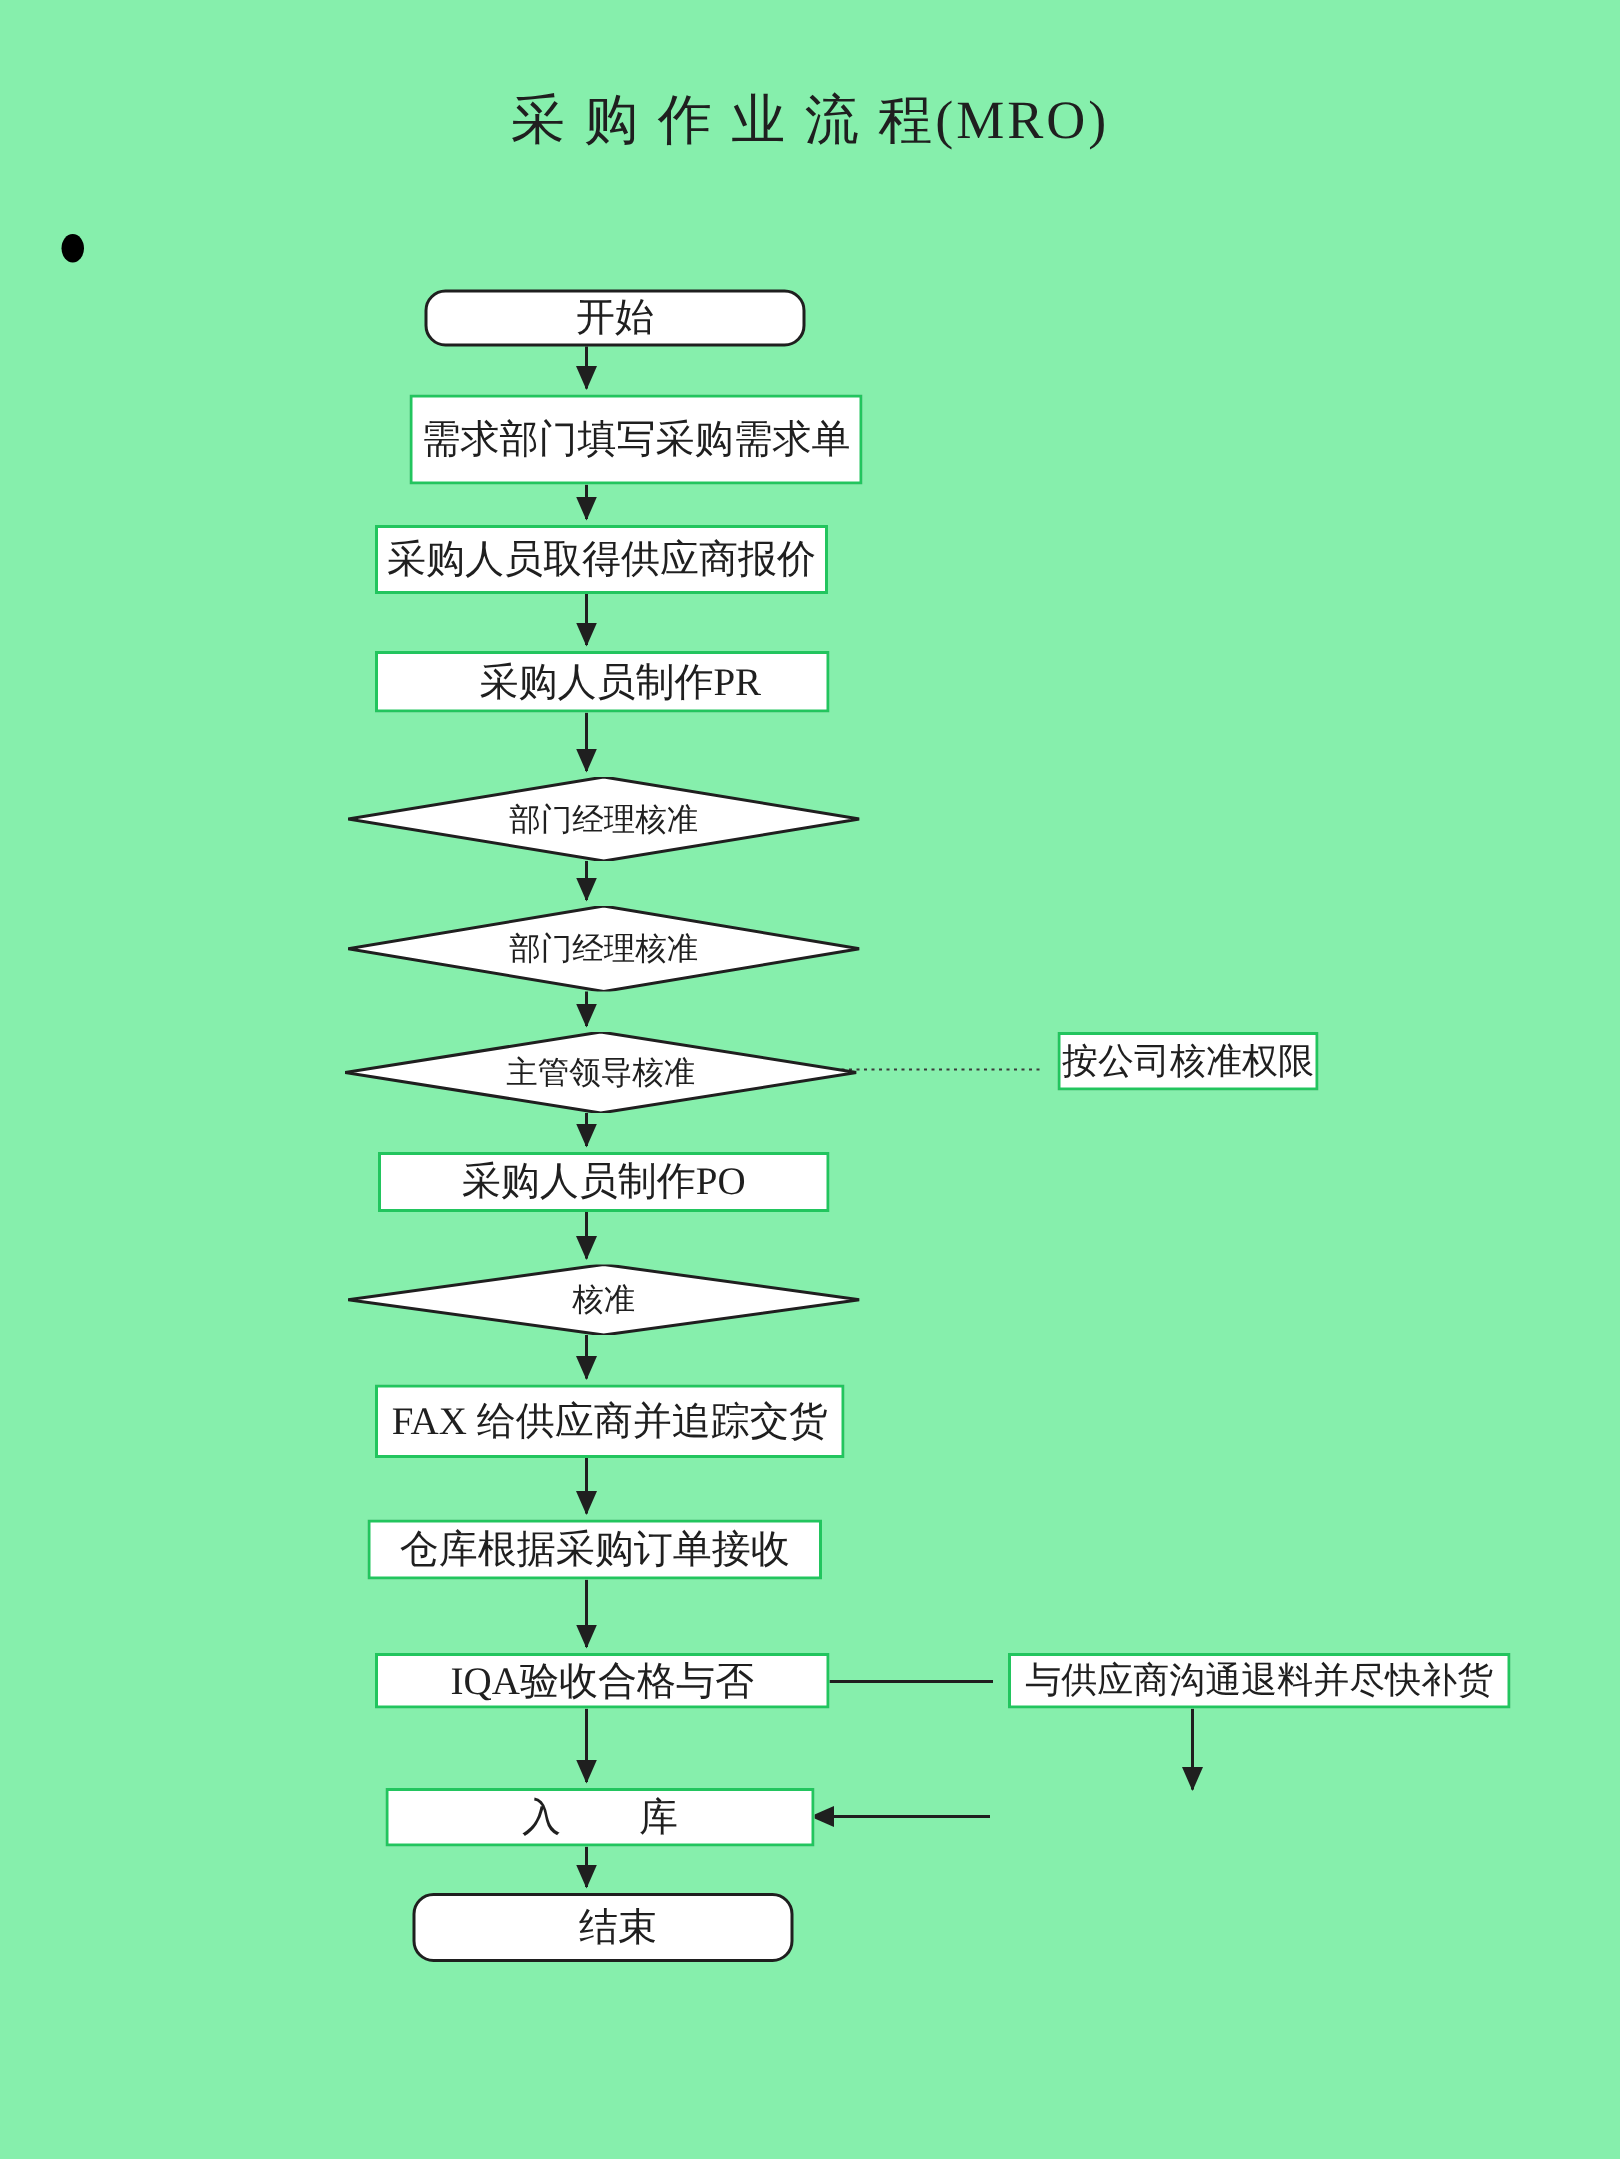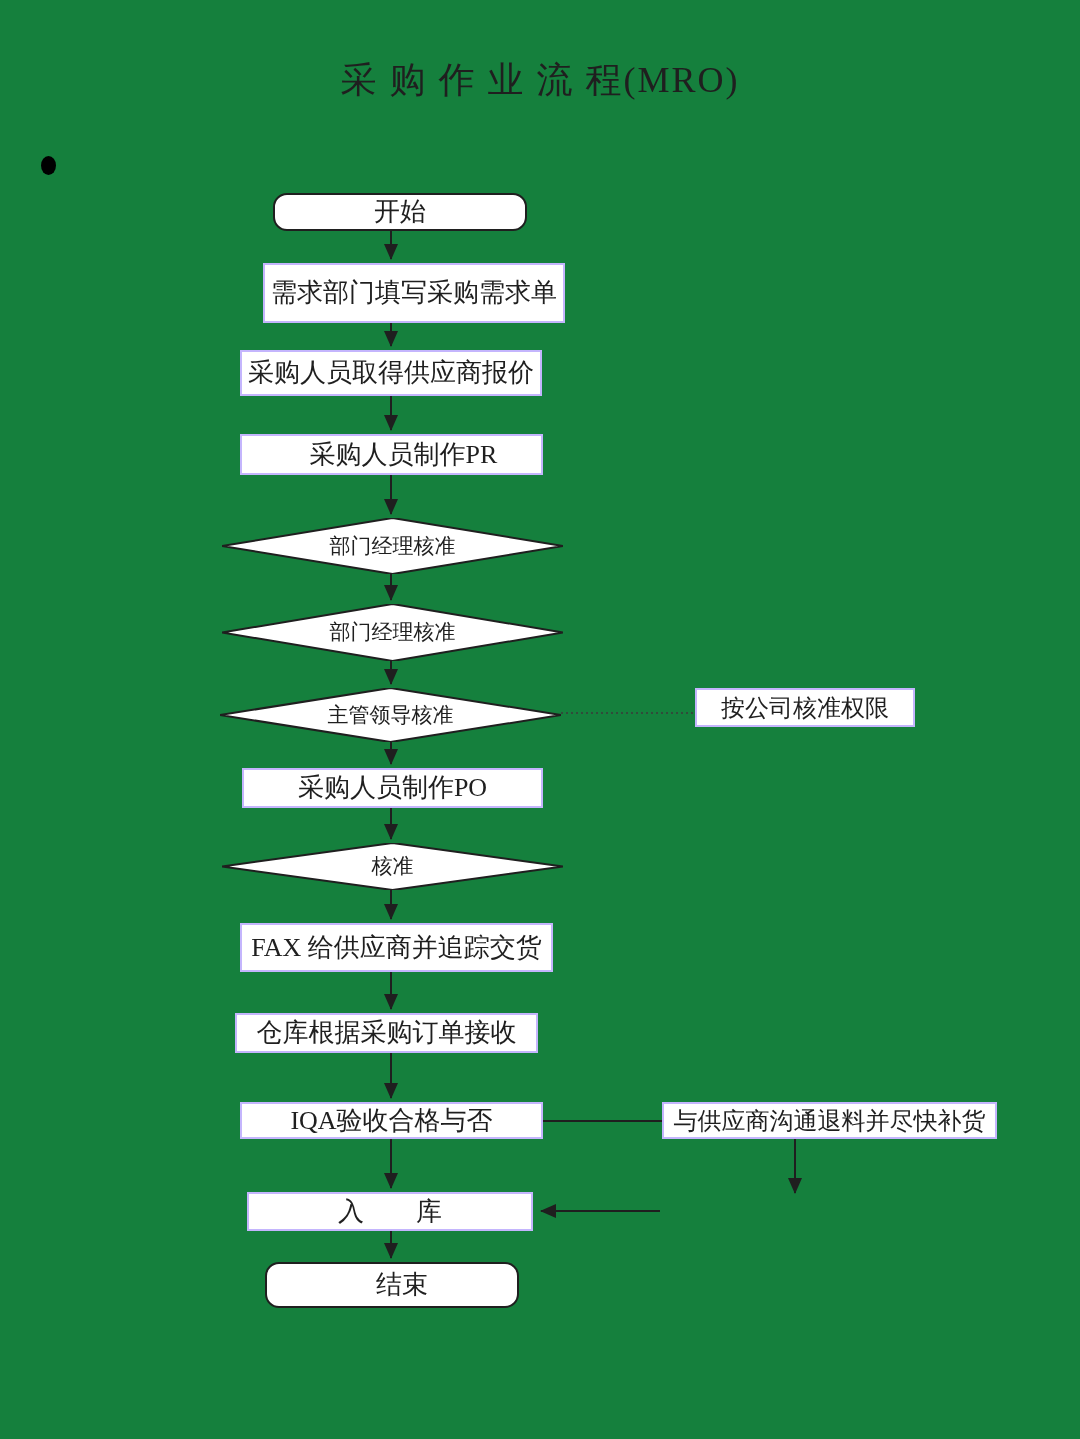--- a/index.html
+++ b/index.html
@@ -4,21 +4,21 @@
 <style>
   html, body {
     margin: 0;
     padding: 0;
     background: #ffffff;
   }
   .page {
     position: relative;
     width: 1080px;
     height: 1439px;
-    background: #15803d;
+    background: #86efac;
     font-family: "Liberation Serif", "DejaVu Serif", serif;
     color: #1f1f1f;
     overflow: hidden;
   }
   .title {
     position: absolute;
     left: 0;
     top: 56px;
     width: 1080px;
     text-align: center;
@@ -43,28 +43,29 @@
   }
   .node {
     position: absolute;
     display: flex;
     align-items: center;
     justify-content: center;
     box-sizing: border-box;
     font-size: 26px;
     line-height: 1;
     text-align: center;
+    margin-left: 10px;
   }
   .node .lbl {
     white-space: pre;
     padding: 0 4px;
   }
   .process {
     background: #ffffff;
-    border: 2px solid #c4b5fd;
+    border: 2px solid #22c55e;
   }
   .terminator {
     background: #ffffff;
     border: 2px solid #1f1f1f;
     border-radius: 14px;
   }
   .diamond {
     background: transparent;
     border: none;
   }
@@ -147,21 +148,21 @@
     <span class="lbl">部门经理核准</span>
   </div>
 
   <div class="node diamond" style="left:220px;top:688px;width:341px;height:54px;">
     <svg class="dshape" viewBox="0 0 200 60" preserveAspectRatio="none">
       <polygon points="0,30 100,0 200,30 100,60" fill="#ffffff" stroke="#1f1f1f" stroke-width="2" vector-effect="non-scaling-stroke"></polygon>
     </svg>
     <span class="lbl">主管领导核准</span>
   </div>
 
-  <div class="node process small" style="left:695px;top:688px;width:220px;height:39px;">
+  <div class="node process small" style="left:695px;top:688px;width:174px;height:39px;">
     <span class="lbl">按公司核准权限</span>
   </div>
 
   <div class="node process" style="left:242px;top:768px;width:301px;height:40px;">
     <span class="lbl">采购人员制作PO</span>
   </div>
 
   <div class="node diamond" style="left:222px;top:843px;width:341px;height:47px;">
     <svg class="dshape" viewBox="0 0 200 60" preserveAspectRatio="none">
       <polygon points="0,30 100,0 200,30 100,60" fill="#ffffff" stroke="#1f1f1f" stroke-width="2" vector-effect="non-scaling-stroke"></polygon>

